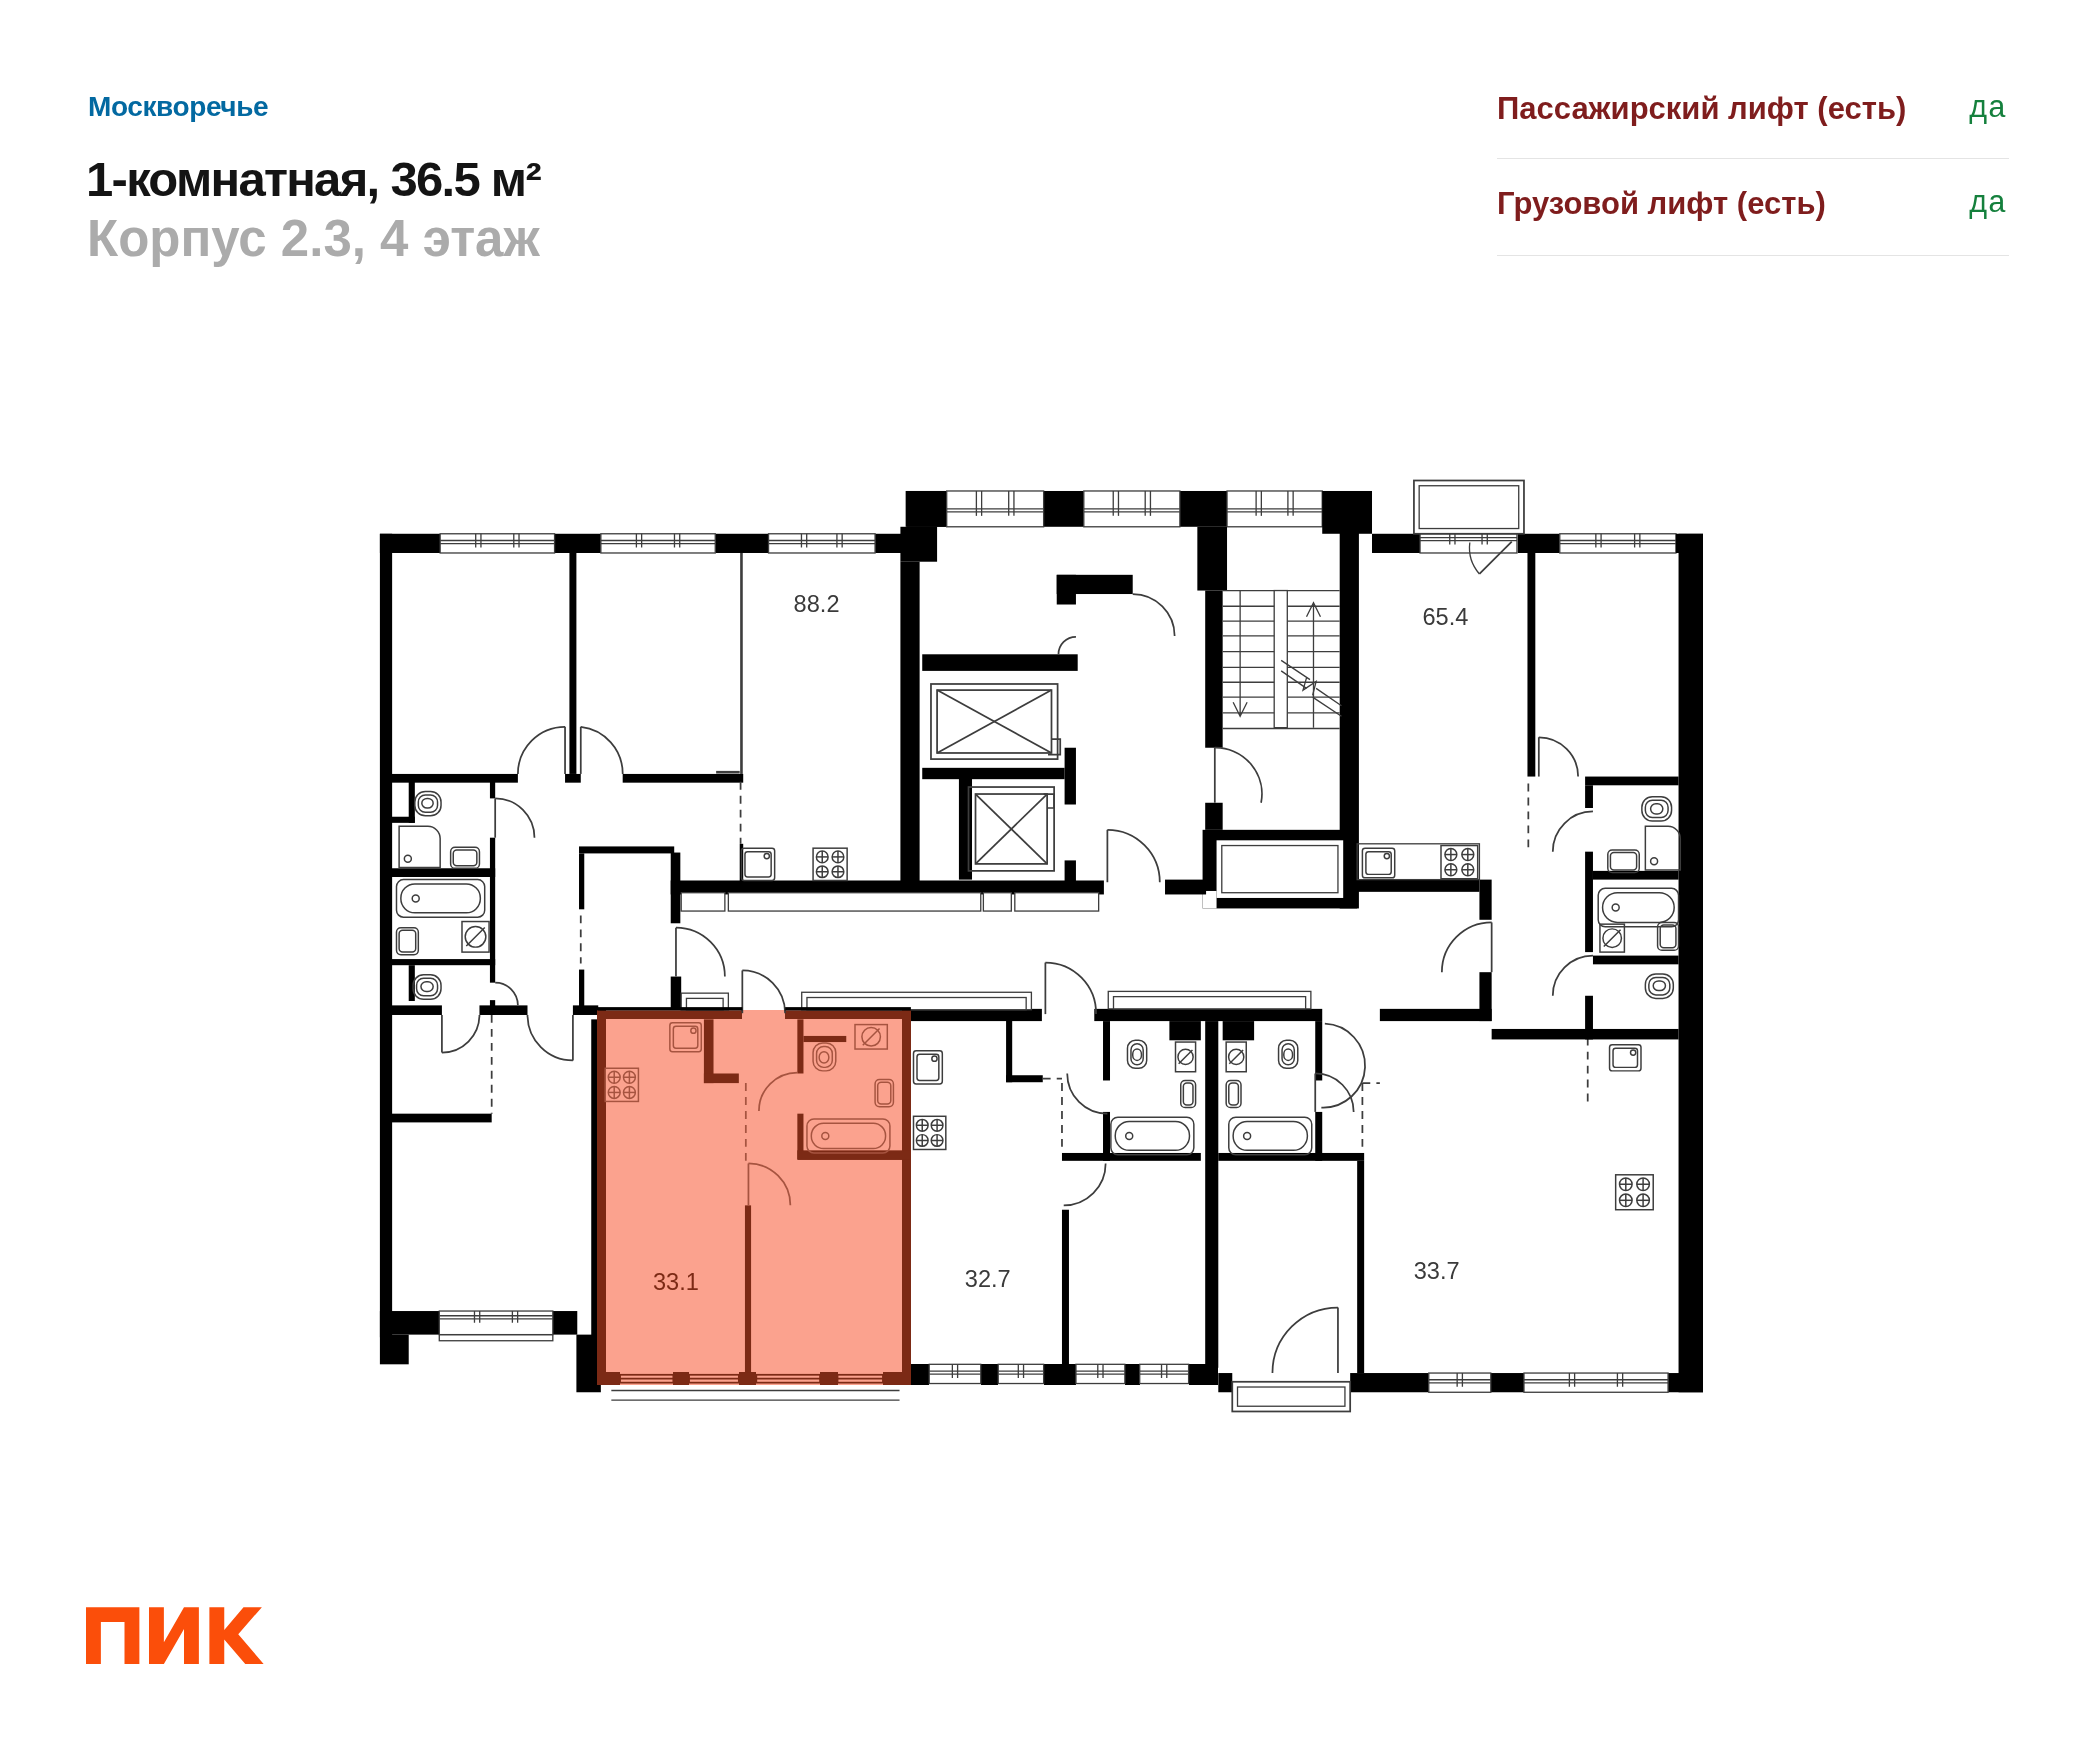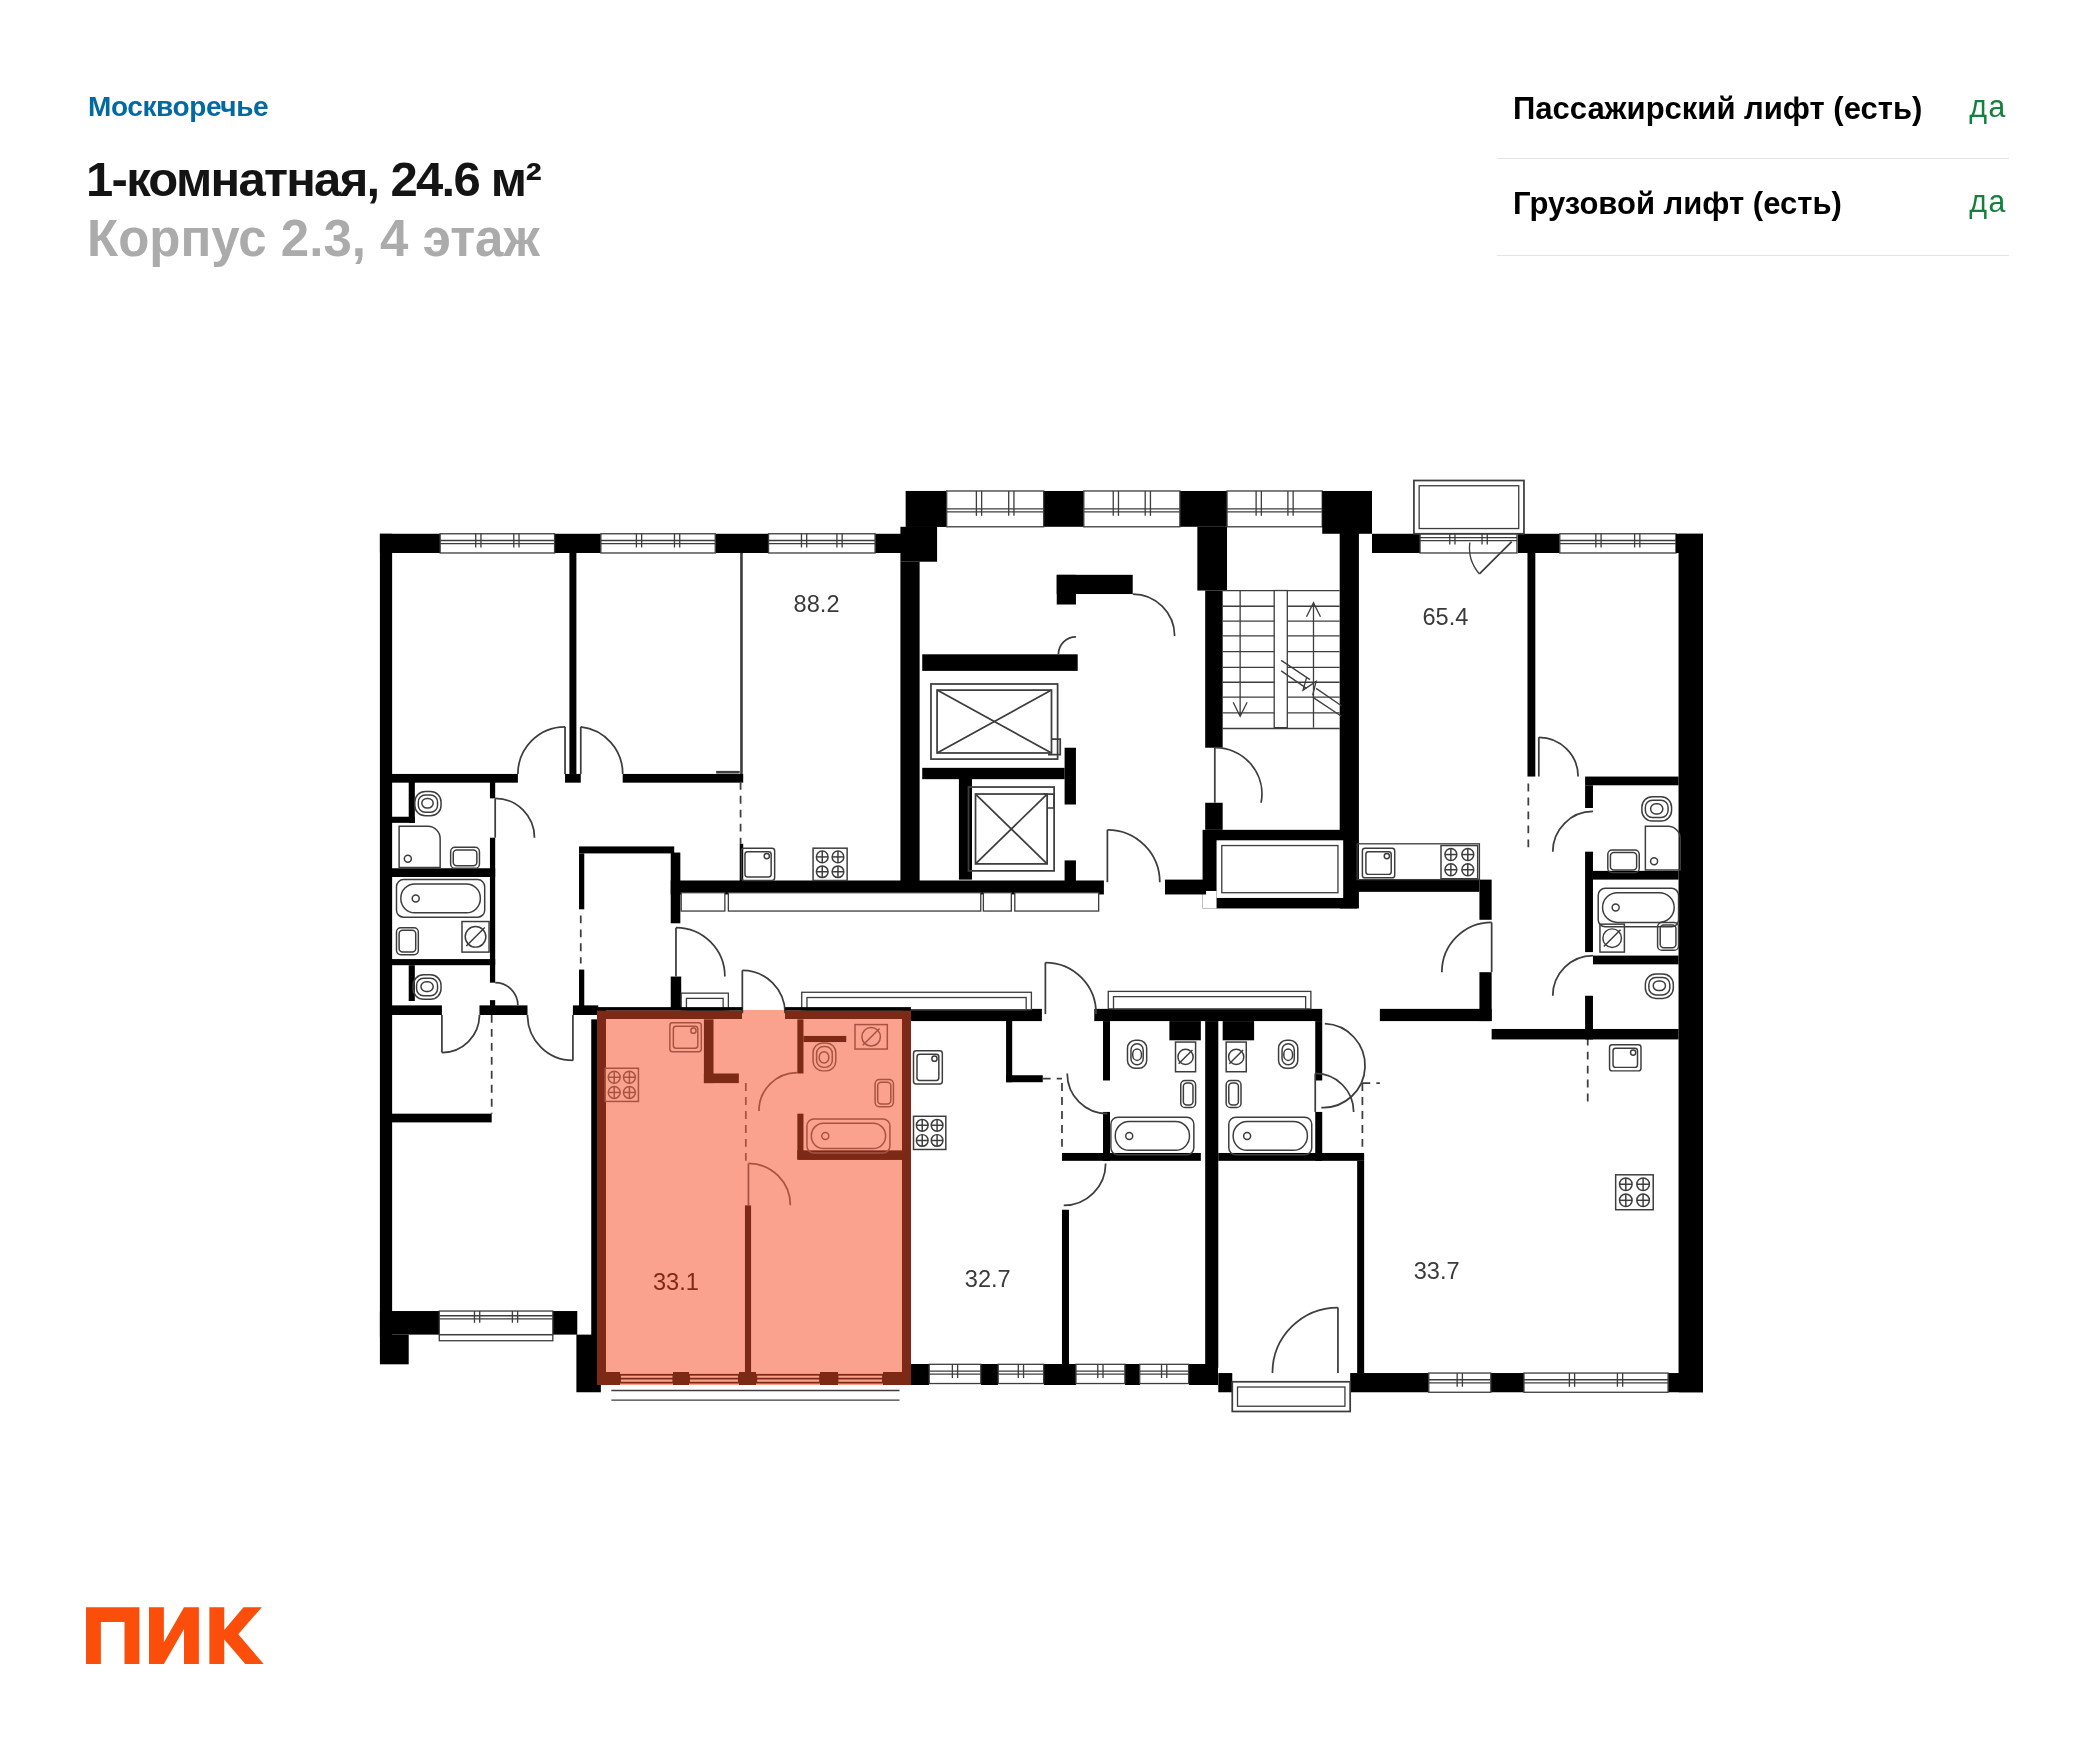--- a/index.html
+++ b/index.html
@@ -1,30 +1,30 @@
 <!DOCTYPE html>
 <html style="font-size:14px"><head>
 <meta charset="utf-8">
 <style>
   html,body{margin:0;padding:0;background:#fff;}
   body{width:2096px;height:1747px;position:relative;font-family:"Liberation Sans",sans-serif;overflow:hidden;}
   .hdr1{position:absolute;left:88px;top:91px;font-size:28px;font-weight:600;color:#0369a1;letter-spacing:-0.4px;}
   .hdr2{position:absolute;left:86px;top:151px;font-size:49px;font-weight:700;color:#141414;letter-spacing:-1.7px;}
   .hdr3{position:absolute;left:87px;top:209px;font-size:51px;font-weight:700;color:#ababab;letter-spacing:0;}
-  .liftlabel{font-size:31px;font-weight:700;color:#000000;position:absolute;left:16px;}
+  .liftlabel{font-size:31px;font-weight:700;color:#7f1d1d;position:absolute;left:0;}
   .liftval{font-size:31px;font-weight:400;color:#15803d;position:absolute;right:2.6px;font-family:Liberation Mono, monospace;}
   .liftrow{position:absolute;left:1497px;width:512px;}
   .rule{position:absolute;left:1497px;width:512px;border-top:1.7px solid #e4e4e4;height:0;}
 </style>
 </head>
 <body>
 
 <div class="hdr1">Москворечье</div>
 
-<div class="hdr2">1-комнатная, 24.6 м²</div>
+<div class="hdr2">1-комнатная, 36.5 м²</div>
 
 <div class="hdr3">Корпус 2.3, 4 этаж</div>
 
 <div class="liftrow" style="top:91px;">
     <span class="liftlabel">Пассажирский лифт (есть)</span>
     <span class="liftval">да</span>
   </div>
 
 <div class="rule" style="top:158px;"></div>
 

